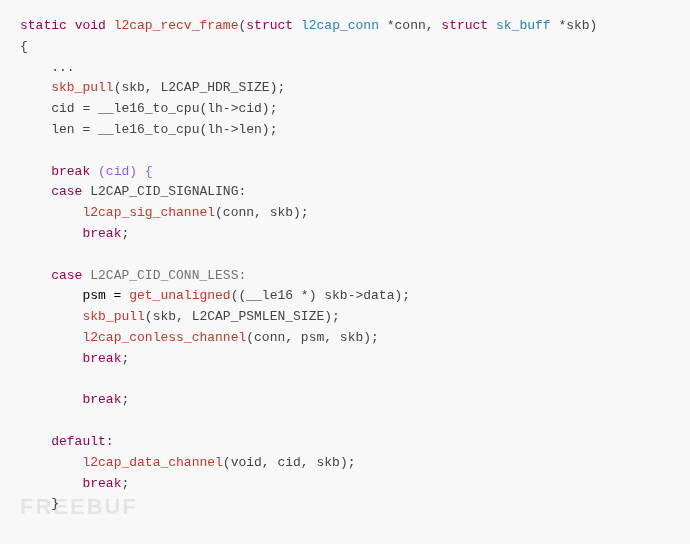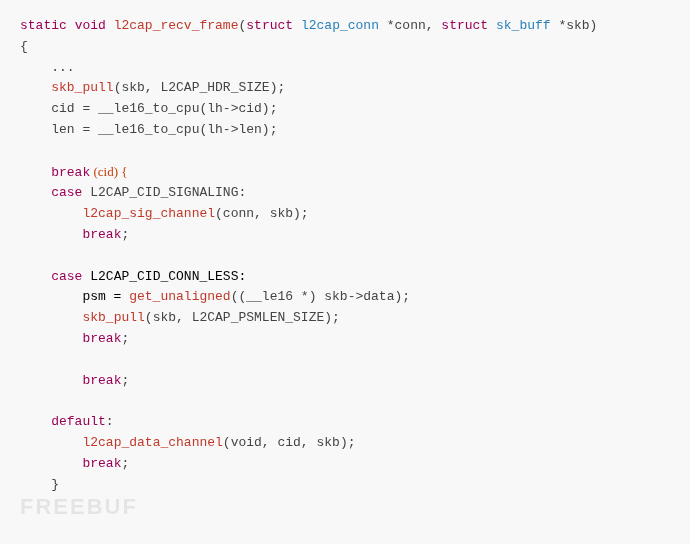--- a/index.html
+++ b/index.html
@@ -42,28 +42,29 @@
 <body>
 
 <div class="code-block">
     <span class="line"><span style="color: rgb(153, 0, 85);">static</span><span style="color: rgb(68, 68, 68);"> </span><span style="color: rgb(153, 0, 85);">void</span><span style="color: rgb(68, 68, 68);"> </span><span style="color: rgb(192, 57, 43);">l2cap_recv_frame</span><span style="color: rgb(68, 68, 68);">(</span><span style="color: rgb(153, 0, 85);">struct</span><span style="color: rgb(68, 68, 68);"> </span><span style="color: rgb(41, 128, 185);">l2cap_conn</span><span style="color: rgb(68, 68, 68);"> *conn, </span><span style="color: rgb(153, 0, 85);">struct</span><span style="color: rgb(68, 68, 68);"> </span><span style="color: rgb(41, 128, 185);">sk_buff</span><span style="color: rgb(68, 68, 68);"> *skb)</span></span>
     <span class="line"><span style="color: rgb(68, 68, 68);">{</span></span>
     <span class="line"><span style="color: rgb(68, 68, 68);">    ...</span></span>
     <span class="line"><span style="color: rgb(192, 57, 43);">    skb_pull</span><span style="color: rgb(68, 68, 68);">(skb, L2CAP_HDR_SIZE);</span></span>
     <span class="line"><span style="color: rgb(68, 68, 68);">    cid = __le16_to_cpu(lh-&gt;cid);</span></span>
     <span class="line"><span style="color: rgb(68, 68, 68);">    len = __le16_to_cpu(lh-&gt;len);</span></span>
     <span class="line">&nbsp;</span>
-    <span class="line"><span style="color: rgb(68, 68, 68);">    </span><span style="color: rgb(153, 0, 85);">break</span><span style="color: #c2410c; font-family: Liberation Serif, serif;"> (cid) {</span></span>
+    <span class="line"><span style="color: rgb(68, 68, 68);">    </span><span style="color: rgb(153, 0, 85);">break</span><span style="color: #8b5cf6;"> (cid) {</span></span>
     <span class="line"><span style="color: rgb(68, 68, 68);">    </span><span style="color: rgb(153, 0, 85);">case</span><span style="color: rgb(68, 68, 68); text-align: right;"> L2CAP_CID_SIGNALING:</span></span>
     <span class="line"><span style="color: rgb(68, 68, 68);">        </span><span style="color: rgb(192, 57, 43);">l2cap_sig_channel</span><span style="color: rgb(68, 68, 68);">(conn, skb);</span></span>
     <span class="line"><span style="color: rgb(68, 68, 68);">        </span><span style="color: rgb(153, 0, 85);">break</span><span style="color: rgb(68, 68, 68);">;</span></span>
     <span class="line">&nbsp;</span>
-    <span class="line"><span style="color: rgb(68, 68, 68);">    </span><span style="color: rgb(153, 0, 85);">case</span><span style="color: #000000;"> L2CAP_CID_CONN_LESS:</span></span>
+    <span class="line"><span style="color: rgb(68, 68, 68);">    </span><span style="color: rgb(153, 0, 85);">case</span><span style="color: #737373;"> L2CAP_CID_CONN_LESS:</span></span>
     <span class="line"><span style="color: #000000;">        psm = </span><span style="color: rgb(192, 57, 43);">get_unaligned</span><span style="color: rgb(68, 68, 68);">((__le16 *) skb-&gt;data);</span></span>
     <span class="line"><span style="color: rgb(68, 68, 68);">        </span><span style="color: rgb(192, 57, 43);">skb_pull</span><span style="color: rgb(68, 68, 68);">(skb, L2CAP_PSMLEN_SIZE);</span></span>
+    <span class="line"><span style="color: rgb(68, 68, 68);">        </span><span style="color: rgb(192, 57, 43);">l2cap_conless_channel</span><span style="color: rgb(68, 68, 68);">(conn, psm, skb);</span></span>
     <span class="line"><span style="color: rgb(68, 68, 68);">        </span><span style="color: rgb(153, 0, 85);">break</span><span style="color: rgb(68, 68, 68);">;</span></span>
     <span class="line">&nbsp;</span>
     <span class="line"><span style="color: rgb(68, 68, 68);">        </span><span style="color: rgb(153, 0, 85);">break</span><span style="color: rgb(68, 68, 68);">;</span></span>
     <span class="line">&nbsp;</span>
     <span class="line"><span style="color: rgb(68, 68, 68);">    </span><span style="color: rgb(153, 0, 85);">default</span><span style="color: rgb(68, 68, 68);">:</span></span>
     <span class="line"><span style="color: rgb(68, 68, 68);">        </span><span style="color: rgb(192, 57, 43);">l2cap_data_channel</span><span style="color: rgb(68, 68, 68);">(void, cid, skb);</span></span>
     <span class="line"><span style="color: rgb(68, 68, 68);">        </span><span style="color: rgb(153, 0, 85);">break</span><span style="color: rgb(68, 68, 68);">;</span></span>
     <span class="line"><span style="color: rgb(68, 68, 68);">    }</span></span>
     <div class="watermark">FREEBUF</div>
   </div>

